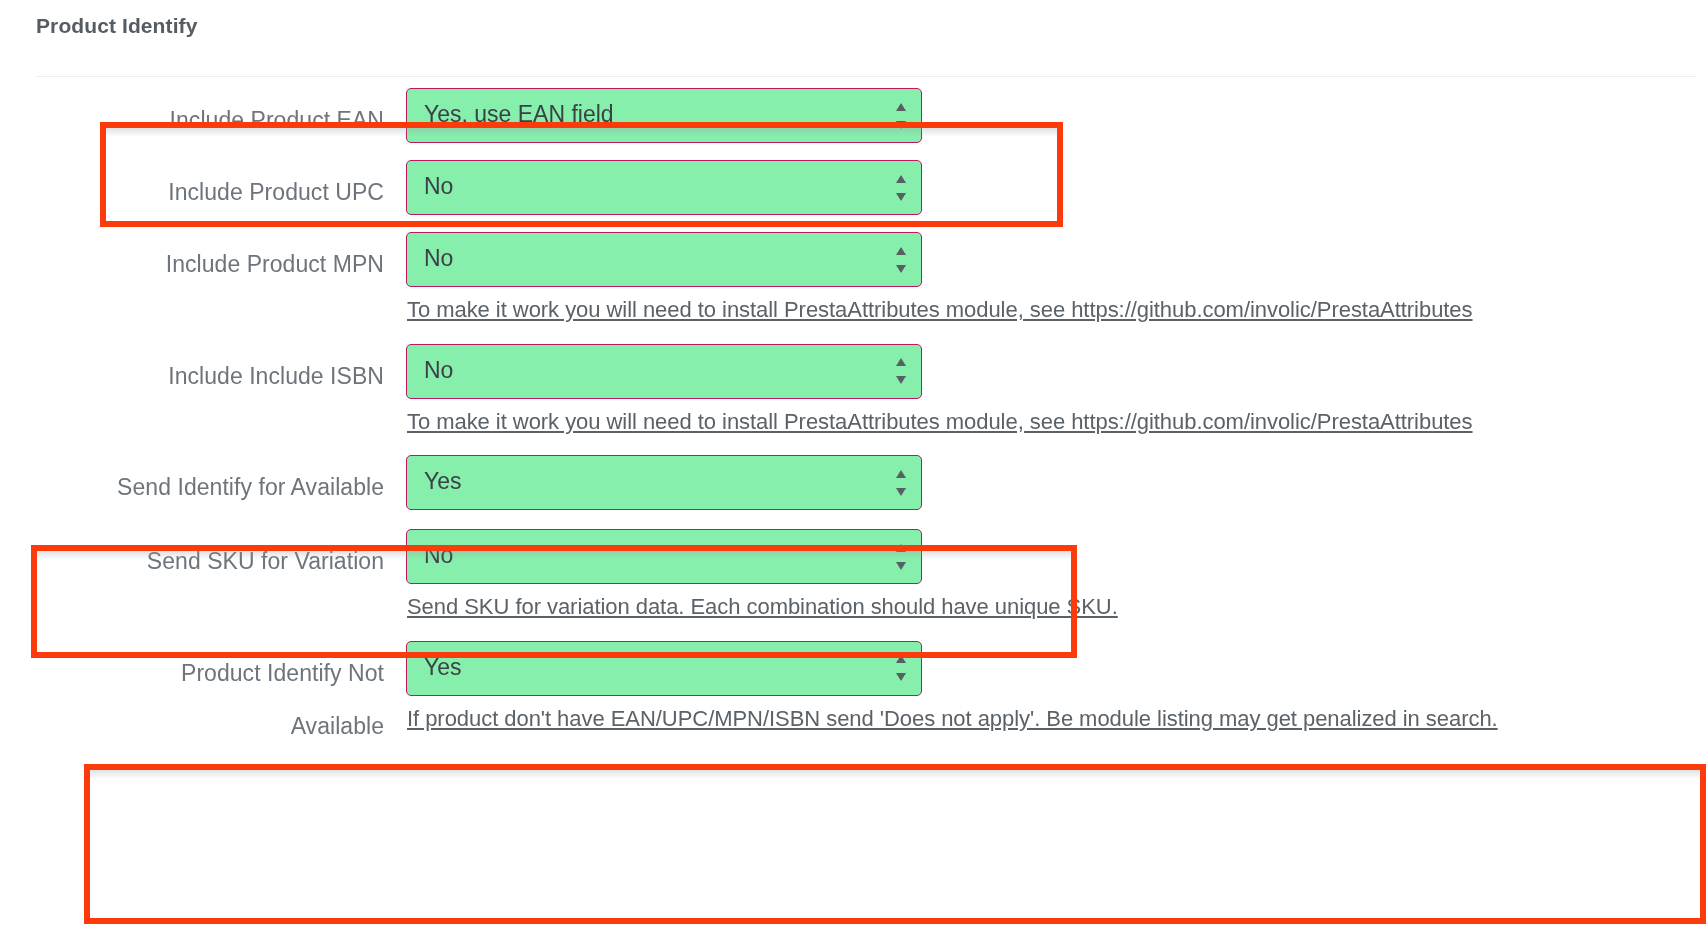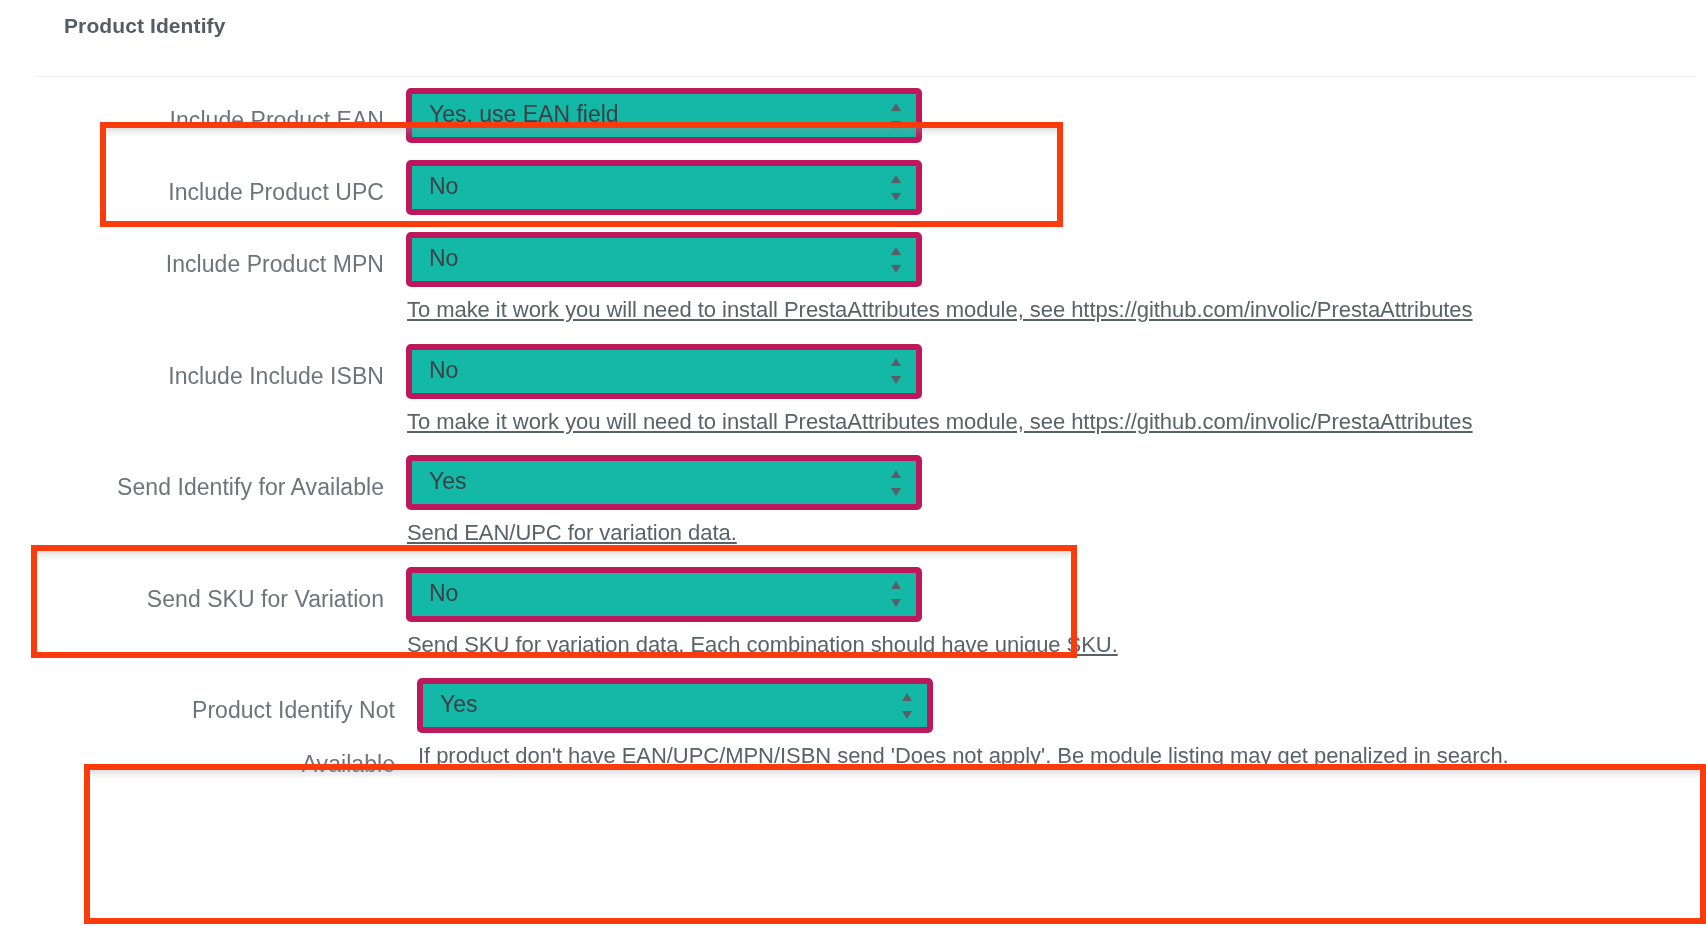--- a/index.html
+++ b/index.html
@@ -17,21 +17,20 @@
 
   
   .panel-title {
     position: absolute;
     left: 36px;
     top: 14px;
     font-size: 21px;
     font-weight: bold;
     color: #555c63;
     letter-spacing: 0.1px;
-    margin-left: 28px;
   }
   .panel-divider {
     position: absolute;
     left: 36px;
     top: 76px;
     width: 1660px;
     height: 1px;
     background: #eceff1;
   }
 
@@ -66,23 +65,23 @@
     flex: 1 1 auto;
     position: relative;
     padding-left: 4px;
   }
 
   
   .select {
     position: relative;
     width: 516px;
     height: 55px;
-    border: 6px solid #be185d;
+    border: 1px solid #be185d;
     border-radius: 5px;
-    background: #14b8a6;
+    background: #86efac;
     display: flex;
     align-items: center;
     padding: 0 42px 0 17px;
     font-size: 23px;
     color: #3c4146;
     cursor: default;
   }
   .select-value {
     white-space: nowrap;
     overflow: hidden;
@@ -123,21 +122,20 @@
     text-decoration: underline;
   }
 
   
   .row-gap-sm  { height: 17px; }
   .row-gap-md  { height: 19px; }
 
   
   .row-wrap .row-label {
     padding-top: 17px;
-    margin-left: 11px;
   }
   .row-wrap .row-label span { display: block; }
   .row-wrap .row-label span.line2 { margin-top: 23px; }
 
   
   .redbox {
     position: absolute;
     border: 6px solid #fb3b0c;
     background: transparent;
     pointer-events: none;
@@ -233,21 +231,20 @@
     <div class="row-main">
       <div class="row-label">Send Identify for Available</div>
       <div class="row-field">
         <div class="select">
           <span class="select-value">Yes</span>
           <span class="select-arrows">
             <i class="up"></i>
               <i class="down"></i>
           </span>
         </div>
-        <div class="help-text">Send EAN/UPC for variation data.</div>
       </div>
     </div>
   </div>
   <div class="row-gap-md"></div>
 
   <div class="form-row">
     <div class="row-main">
       <div class="row-label">Send SKU for Variation</div>
       <div class="row-field">
         <div class="select">

